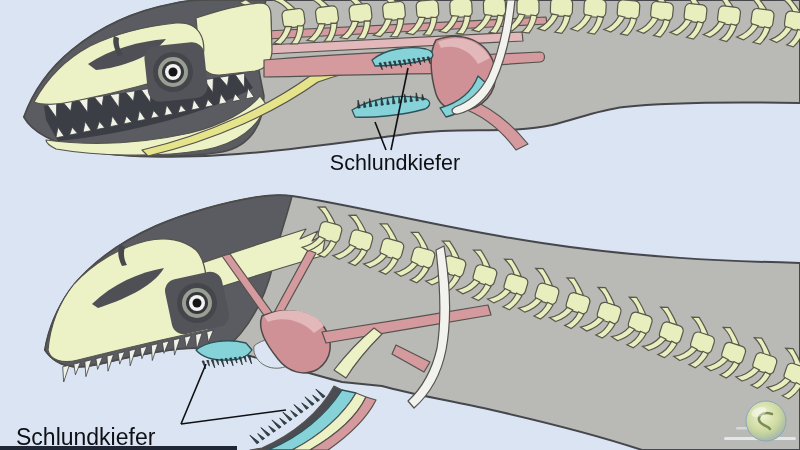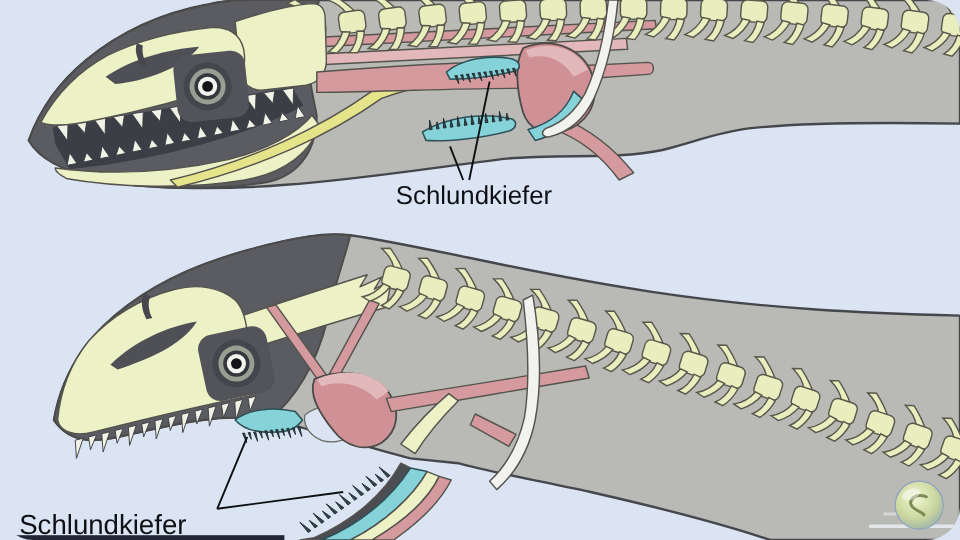--- a/index.html
+++ b/index.html
@@ -1,17 +1,17 @@
 <!DOCTYPE html>
 <html><head>
 <meta charset="utf-8">
 <style>
   html,body{margin:0;padding:0;background:#dbe4f2;}
   .stage{position:relative;width:800px;height:450px;overflow:hidden;
-         font-family:"Liberation Sans",sans-serif;border-radius:28px;}
+         font-family:"Liberation Sans",sans-serif;}
   svg{position:absolute;left:0;top:0;display:block;}
   .o2{stroke:#45474d;stroke-width:2;stroke-linejoin:round;}
   .o15{stroke:#4c4b49;stroke-width:1.5;stroke-linejoin:round;}
   .o12{stroke:#55534e;stroke-width:1.2;stroke-linejoin:round;}
   .tealline{stroke:#2e5158;stroke-width:1.3;stroke-linejoin:round;}
   .ptr{stroke:#0f1014;stroke-width:1.6;fill:none;}
   .lbl{font-family:"Liberation Sans",sans-serif;}
 </style>
 </head>
 <body>

